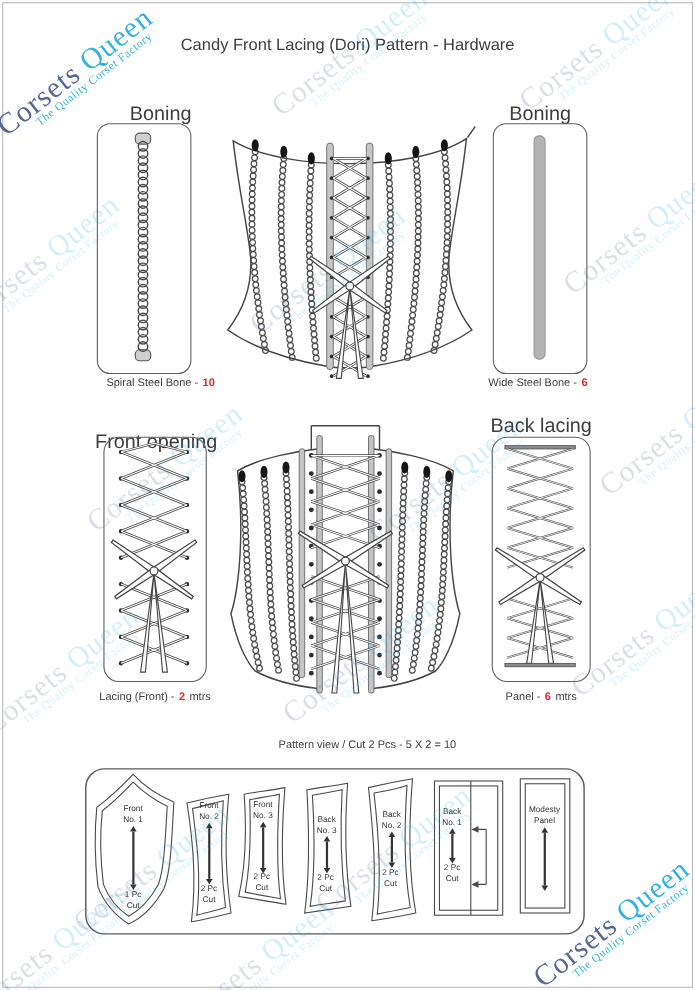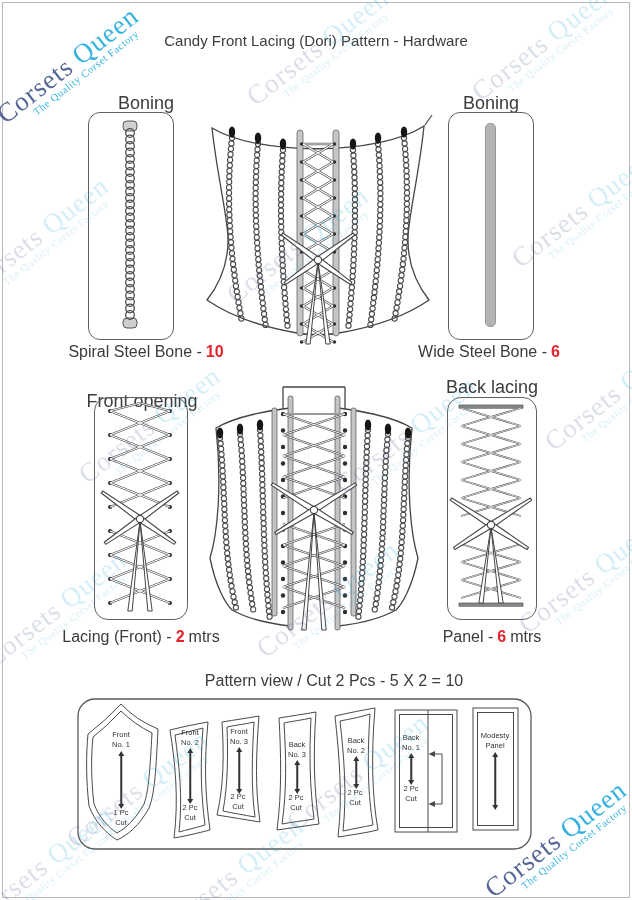--- a/index.html
+++ b/index.html
@@ -2,21 +2,21 @@
 <html><head>
 <meta charset="utf-8">
 <style>
   html,body{margin:0;padding:0;background:#fff;}
   .page{position:relative;width:632px;height:900px;background:#ffffff;overflow:hidden;
         font-family:"Liberation Sans",sans-serif;color:#3c3c3c;}
   .page-border{position:absolute;inset:2px;border:1px solid #b9b9b9;pointer-events:none;}
   .title{position:absolute;left:316px;top:32px;transform:translateX(-50%);
          font-size:15px;white-space:nowrap;}
   .label{position:absolute;transform:translateX(-50%);font-size:18px;white-space:nowrap;}
-  .caption{position:absolute;transform:translateX(-50%);font-size:16px;white-space:nowrap;}
+  .caption{position:absolute;transform:translateX(-50%);font-size:10px;white-space:nowrap;}
   .caption .red{color:#e3242b;font-weight:bold;}
   .caption span{padding:0 2px;}
   .box{position:absolute;border:1.3px solid #606060;border-radius:13px;background:transparent;}
   .flatbone{position:absolute;width:9px;height:202px;border-radius:5px;background:#b3b3b3;
             border:1px solid #979797;}
   .wm{position:absolute;transform:translate(-50%,-50%) rotate(-38deg);
       font-family:"Liberation Serif",serif;white-space:nowrap;pointer-events:none;z-index:30;}
   .wm .w1{font-size:27px;letter-spacing:1px;}
   .wm .w2{font-size:27px;letter-spacing:1px;}
   .wm .tag{font-size:10.5px;margin:-4px 0 0 30px;letter-spacing:.6px;}

